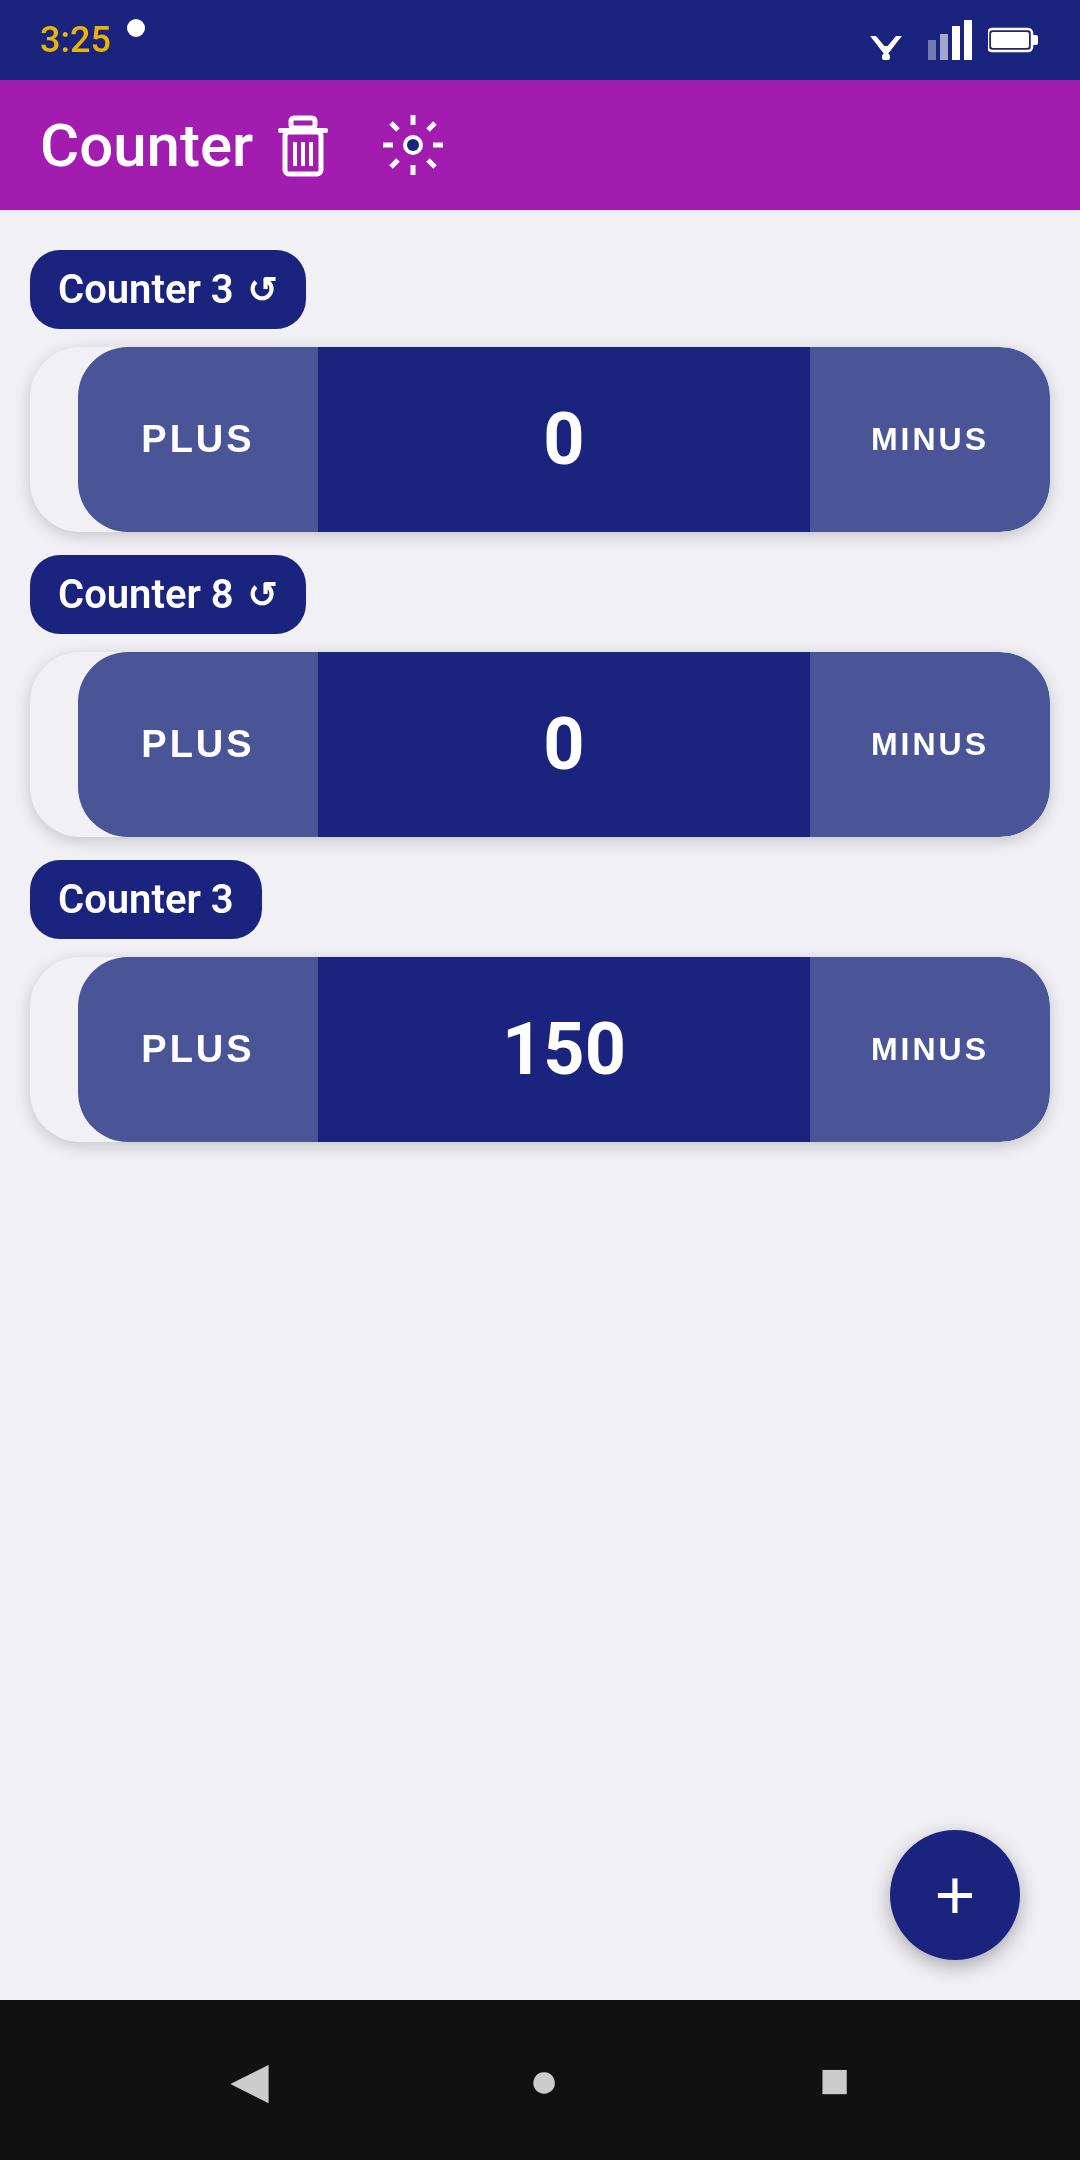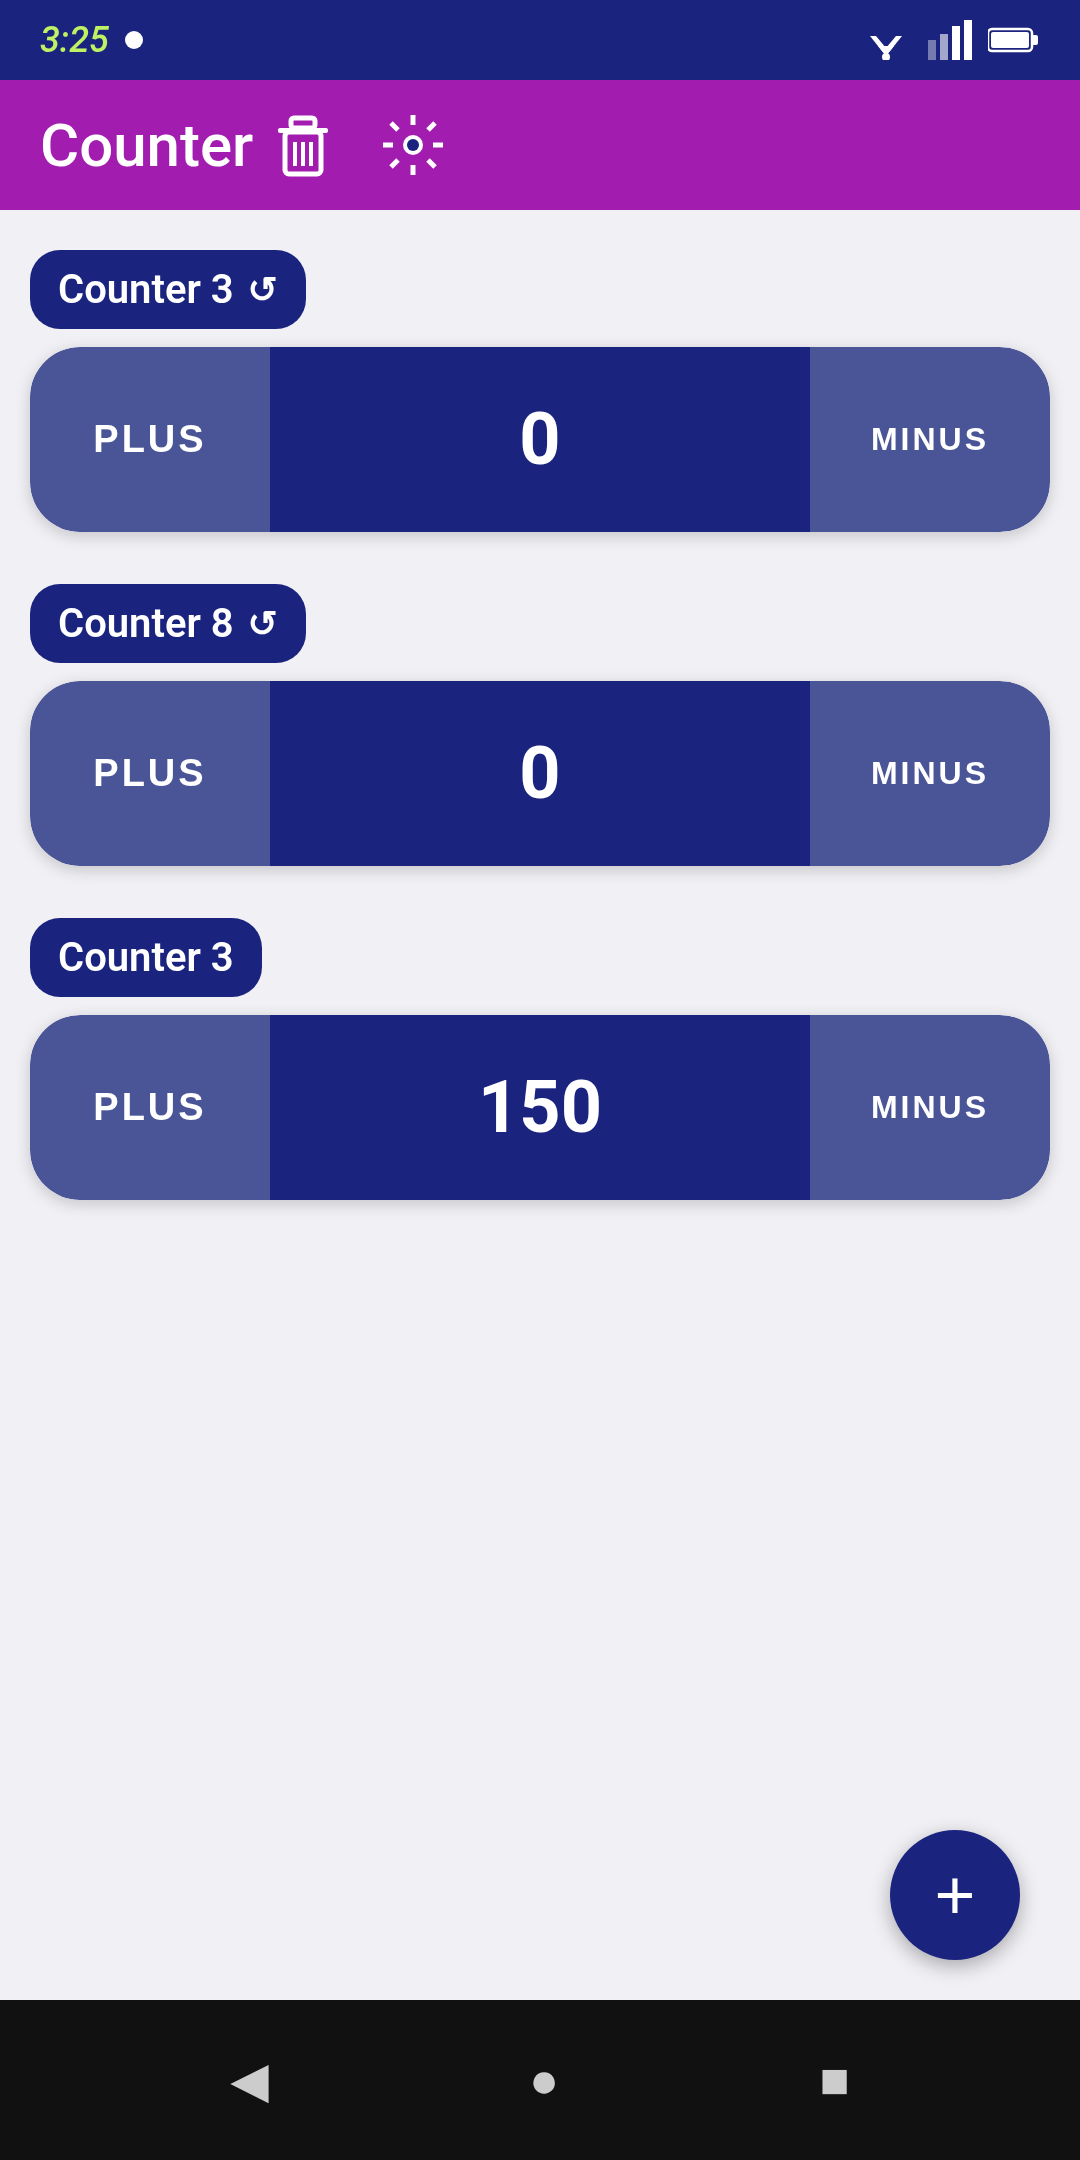--- a/index.html
+++ b/index.html
@@ -23,27 +23,25 @@
       width: 100%;
       height: 80px;
       background: #1a237e;
       display: flex;
       align-items: center;
       justify-content: space-between;
       padding: 0 40px;
     }
 
     .status-time {
-      color: #bef264;
+      color: #eab308;
       font-size: 36px;
       font-weight: 500;
       display: flex;
-      align-items: center;
       gap: 16px;
-      font-style: italic;
     }
 
     .status-dot {
       width: 18px;
       height: 18px;
       background: white;
       border-radius: 50%;
     }
 
     .status-icons {
@@ -89,21 +87,21 @@
     
     .content {
       padding: 40px 30px;
       display: flex;
       flex-direction: column;
       gap: 0;
     }
 
     
     .counter-item {
-      margin-bottom: 52px;
+      margin-bottom: 23px;
     }
 
     .counter-label {
       display: inline-flex;
       align-items: center;
       gap: 14px;
       background: #1a237e;
       color: white;
       padding: 16px 28px;
       border-radius: 30px;
@@ -117,20 +115,21 @@
       cursor: pointer;
     }
 
     .counter-row {
       display: flex;
       align-items: stretch;
       border-radius: 50px;
       overflow: hidden;
       height: 185px;
       box-shadow: 0 4px 16px rgba(0,0,0,0.18);
+      padding-left: 48px;
     }
 
     .btn-plus {
       background: #4a5598;
       color: white;
       font-size: 38px;
       font-weight: 700;
       letter-spacing: 3px;
       width: 240px;
       border: none;

